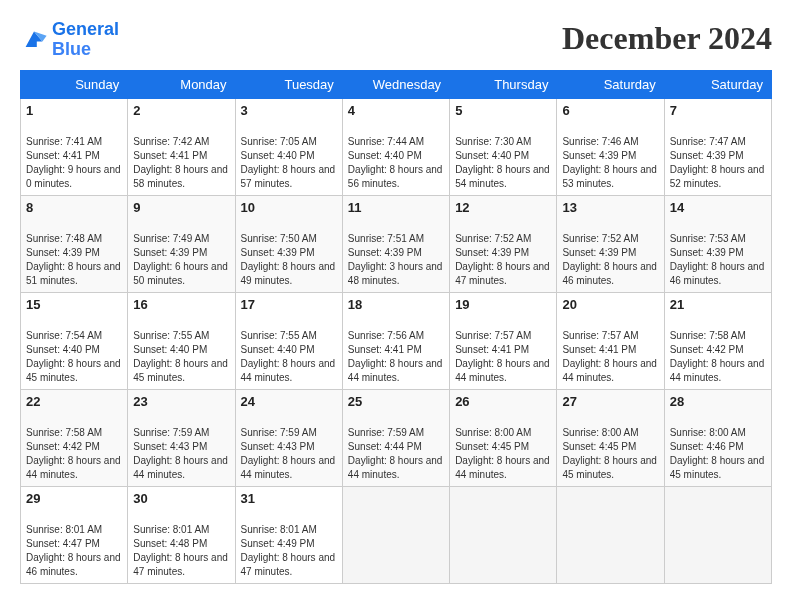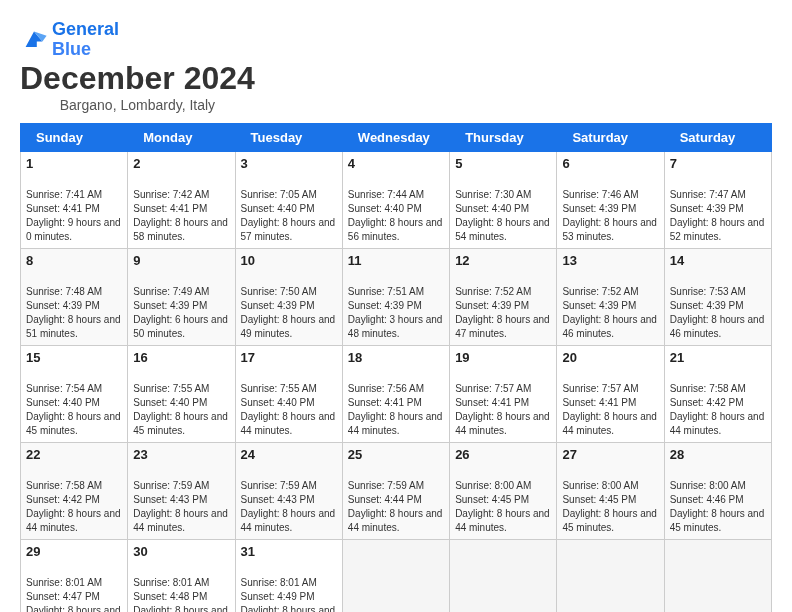--- a/index.html
+++ b/index.html
@@ -8,64 +8,64 @@
       background: #fff;
       width: 792px;
       min-height: 612px;
       padding: 20px;
     }
     .header {
       display: flex;
       justify-content: space-between;
       align-items: flex-start;
       margin-bottom: 10px;
-      flex-direction: column;
     }
     .logo {
       display: flex;
       align-items: center;
       gap: 4px;
     }
     .logo-text {
       font-size: 18px;
       font-weight: bold;
       color: #333;
       line-height: 1.1;
     }
     .logo-text span {
       color: #1a73e8;
     }
     .logo-icon {
       width: 28px;
       height: 28px;
     }
     .title-section {
-      text-align: center;
+      text-align: left;
+      font-family: Liberation Serif, serif;
     }
     .month-title {
       font-size: 32px;
       font-weight: bold;
       color: #333;
     }
     .location {
       font-size: 14px;
       color: #555;
     }
     table {
       width: 100%;
       border-collapse: collapse;
       font-size: 11px;
     }
     thead tr th {
       background-color: #1a73e8;
       color: #fff;
-      padding: 6px 15px;
-      text-align: left;
+      padding: 6px 8px;
+      text-align: right;
       font-size: 13px;
-      font-weight: bold;
+      font-weight: normal;
       border: 1px solid #1a73e8;
     }
     tbody tr td {
       border: 1px solid #ccc;
       vertical-align: top;
       padding: 4px 5px;
       height: 90px;
       width: 14.28%;
       background: #fff;
     }
@@ -98,21 +98,20 @@
       <polygon points="8,30 20,8 32,22 24,22 24,30" fill="#1a73e8"></polygon>
       <polygon points="20,8 32,22 38,14" fill="#5ba4f5"></polygon>
     </svg>
     <div class="logo-text">
       <div><span>General</span></div>
       <div><span style="color:#3b82f6">Blue</span></div>
     </div>
   </div>
   <div class="title-section">
     <div class="month-title">December 2024</div>
-    <div class="location">Bargano, Lombardy, Italy</div>
   </div>
 </div>
 
 <table>
   <thead>
     <tr>
     <th>Sunday</th>
         <th>Monday</th>
         <th>Tuesday</th>
         <th>Wednesday</th>

